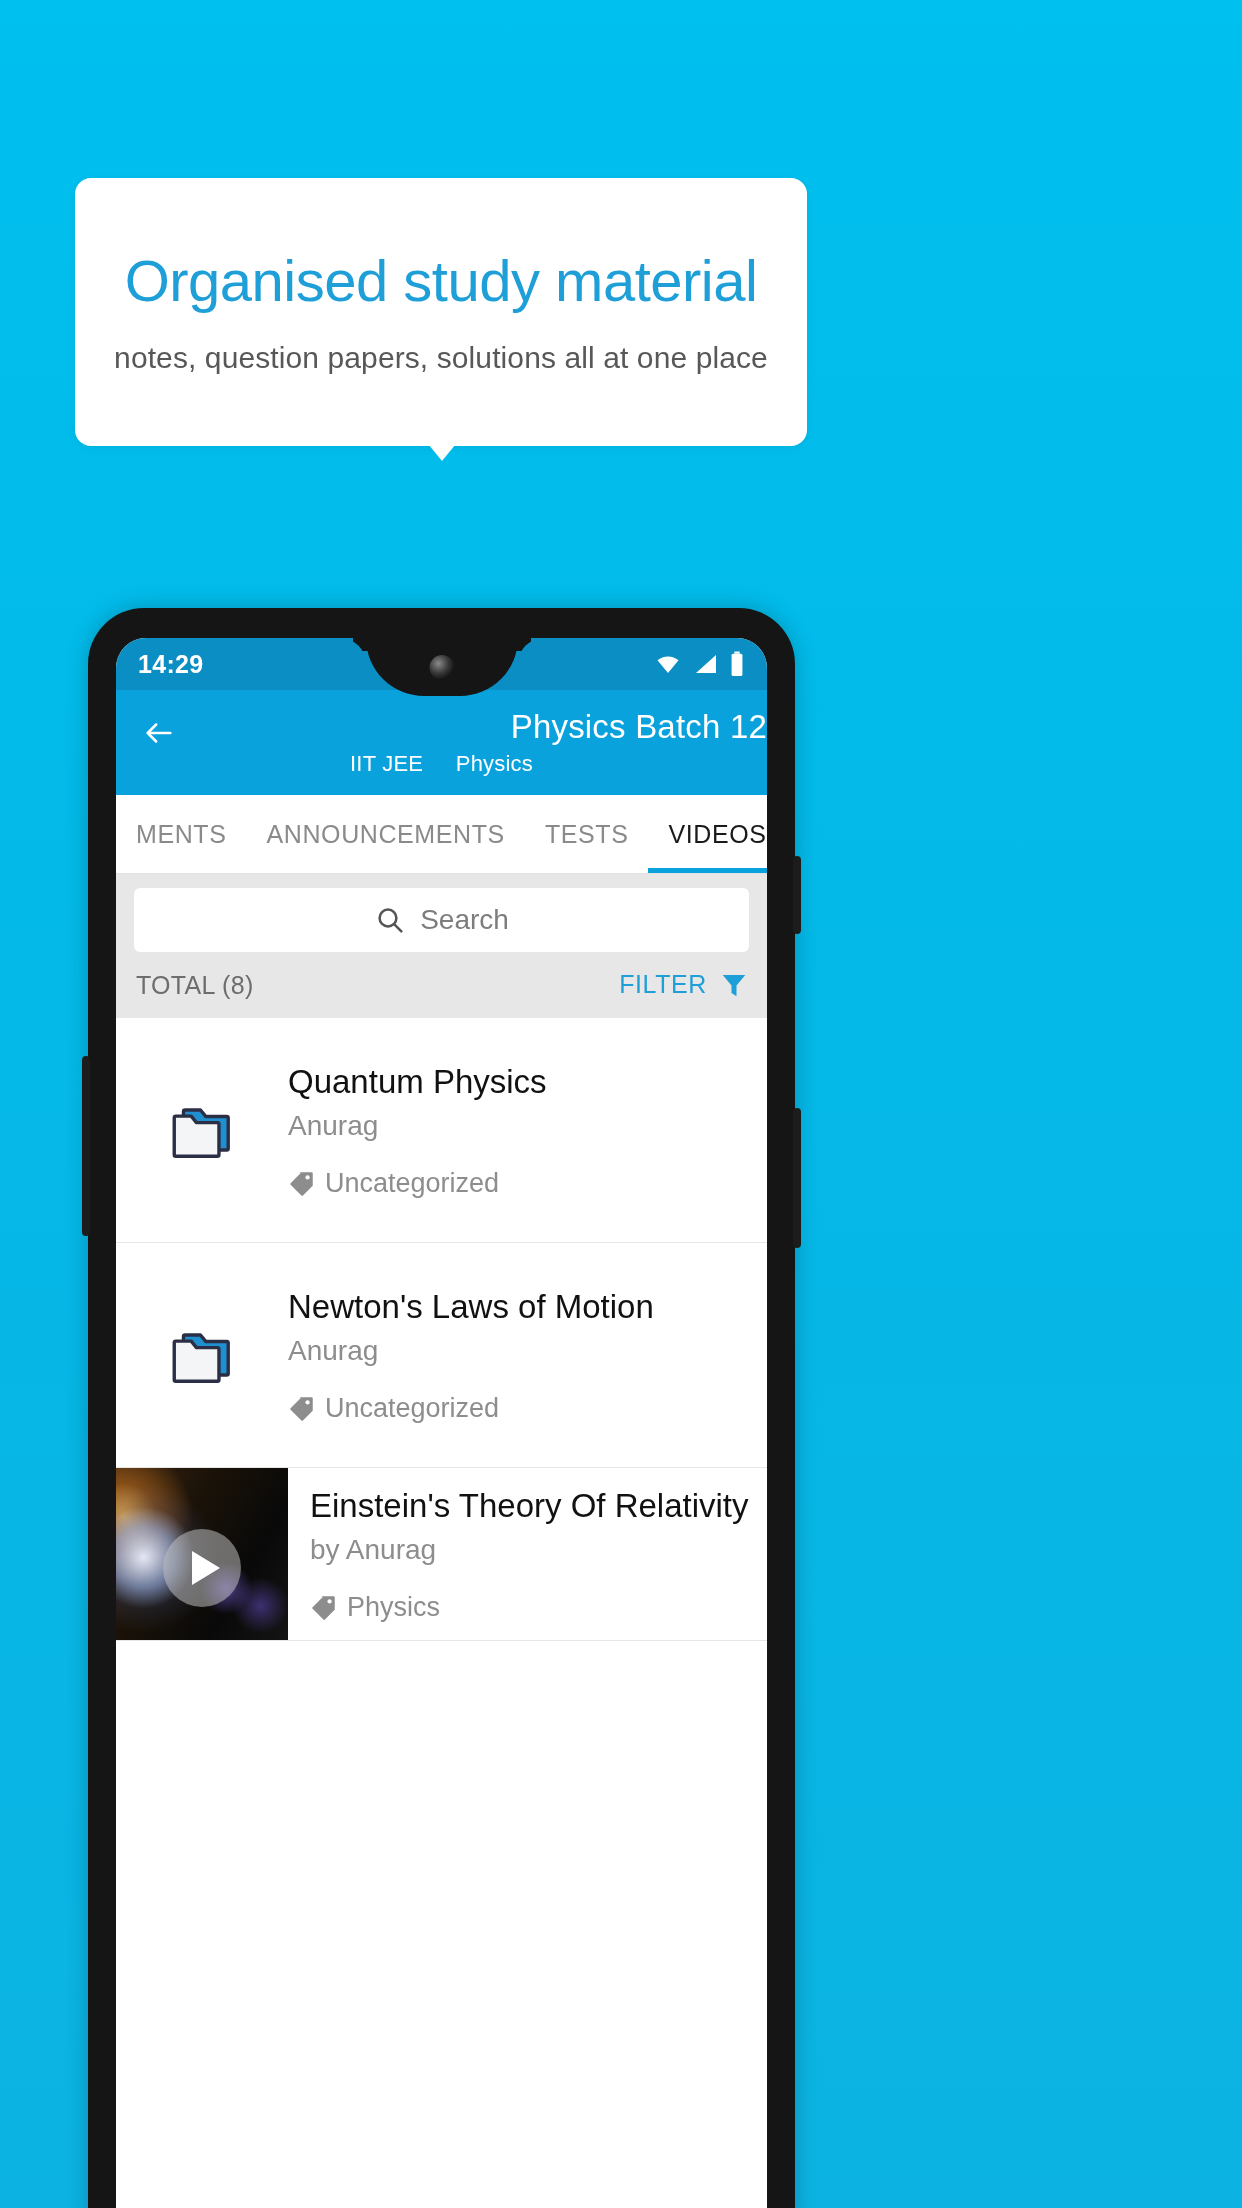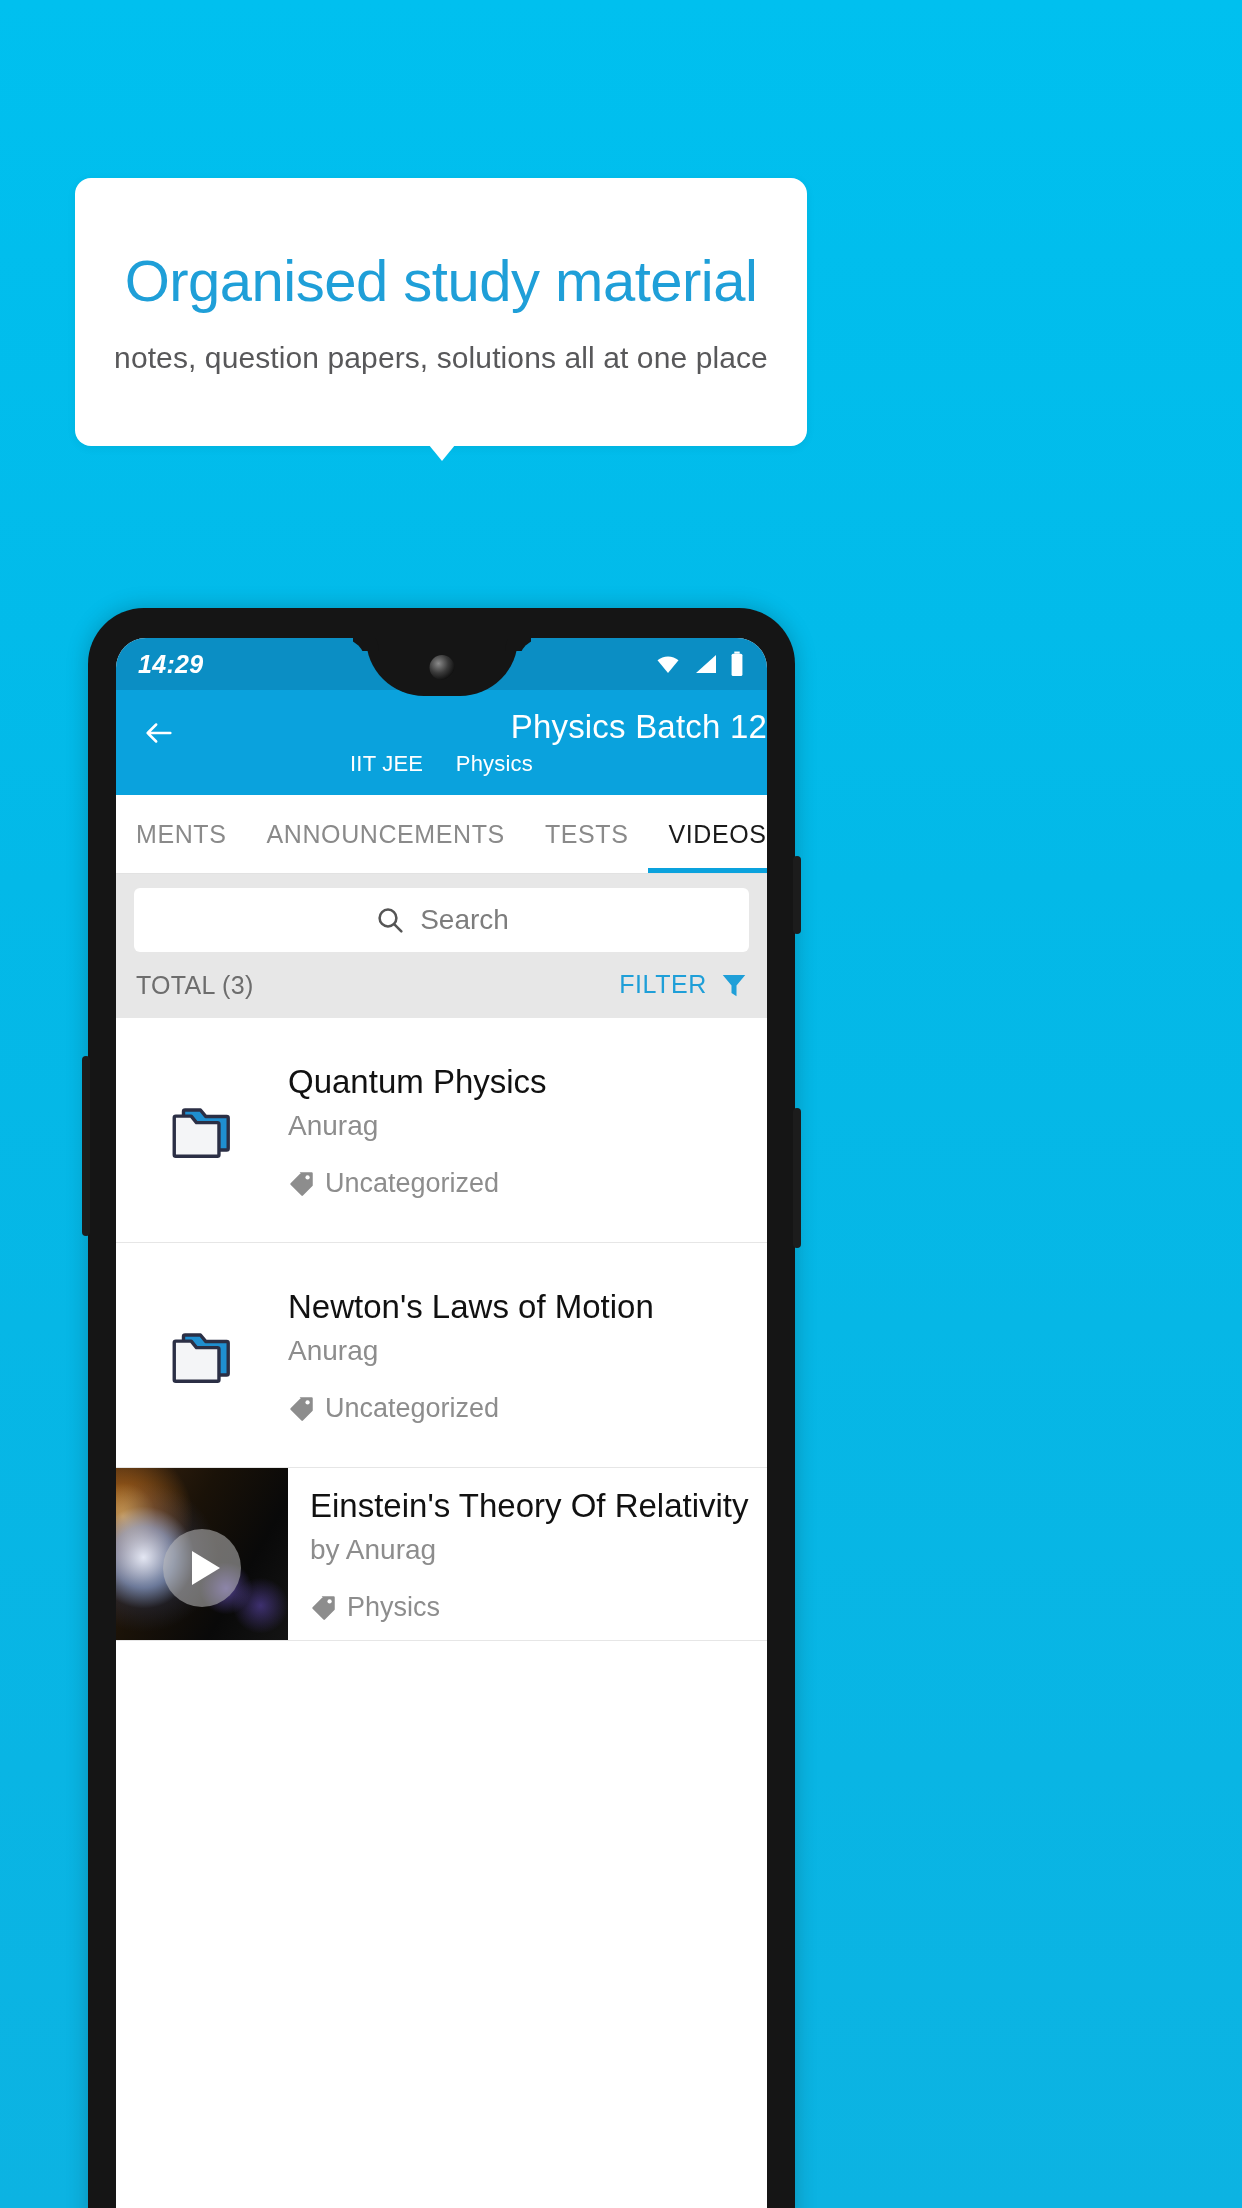--- a/index.html
+++ b/index.html
@@ -152,21 +152,20 @@
     justify-content: space-between;
     padding: 0 22px;
     box-sizing: border-box;
     color: #ffffff;
     z-index: 10;
   }
   #status-time {
     font-size: 25px;
     font-weight: 700;
     letter-spacing: 0.3px;
-    font-style: italic;
   }
   #status-icons {
     display: flex;
     align-items: center;
     gap: 10px;
   }
   .sicon { display: block; }
 
   
   #app-bar {
@@ -433,21 +432,21 @@
         <div id="search-box">
           <svg width="32" height="32" viewBox="0 0 24 24">
             <circle cx="10.5" cy="10.5" r="6.3" fill="none" stroke="#555555" stroke-width="1.9"></circle>
             <line x1="15.3" y1="15.3" x2="20.5" y2="20.5" stroke="#555555" stroke-width="1.9" stroke-linecap="round"></line>
           </svg>
           <span id="search-placeholder">Search</span>
         </div>
       </div>
 
       <div id="total-row">
-        <span id="total-label">TOTAL (3)</span>
+        <span id="total-label">TOTAL (8)</span>
         <div id="filter-group">
           <span id="filter-label">FILTER</span>
           <svg width="30" height="30" viewBox="0 0 24 24">
             <path fill="#1f9fd8" d="M3 4h18l-7 8.4V21l-4-2.6v-6z"></path>
           </svg>
         </div>
       </div>
 
       <div id="list">
 

